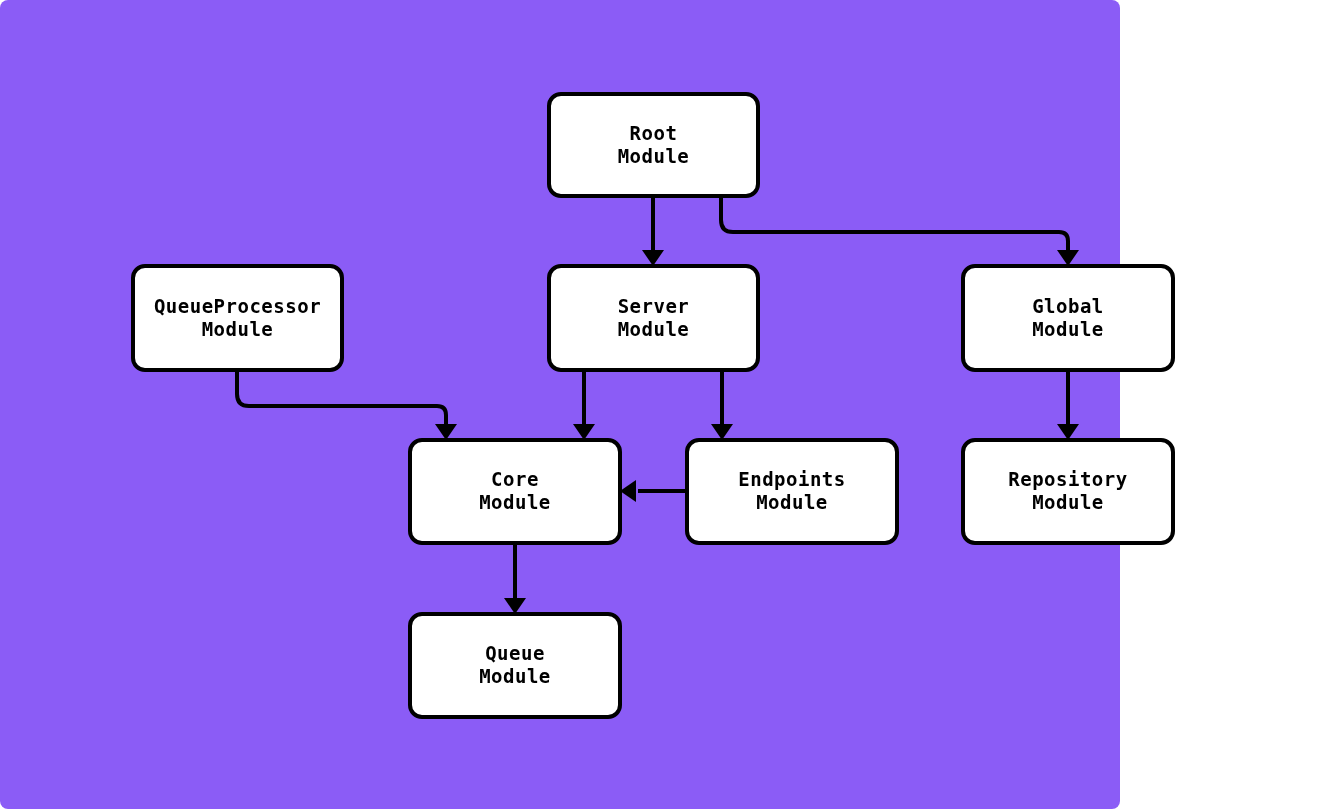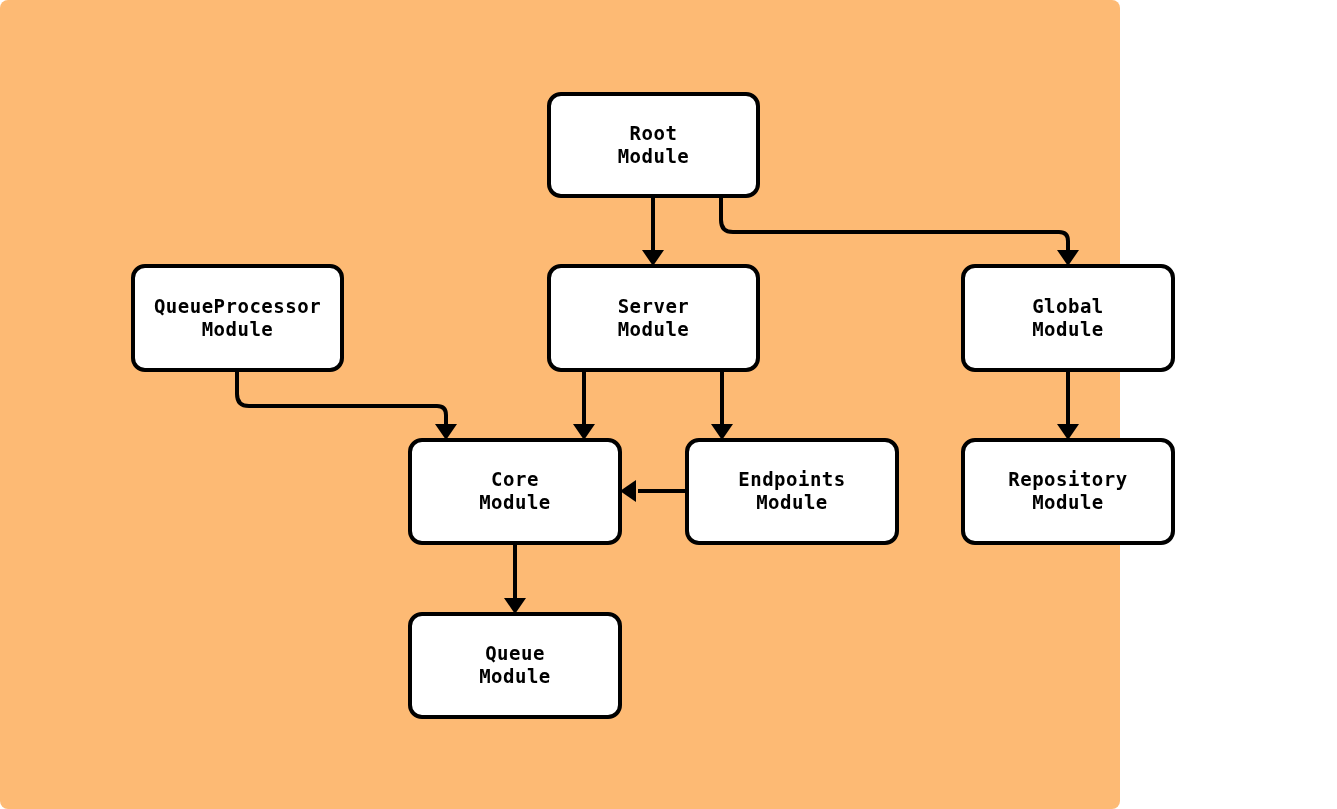--- a/index.html
+++ b/index.html
@@ -10,21 +10,21 @@
   body {
     width: 1337px;
     height: 809px;
     font-family: "DejaVu Sans Mono", "Liberation Mono", monospace;
     overflow: hidden;
   }
   #diagram-canvas {
     position: relative;
     width: 1120px;
     height: 809px;
-    background: #fdba74;
+    background: #8b5cf6;
     border-radius: 8px;
   }
   svg.diagram-svg {
     position: absolute;
     top: 0;
     left: 0;
     width: 1337px;
     height: 809px;
     display: block;
   }

